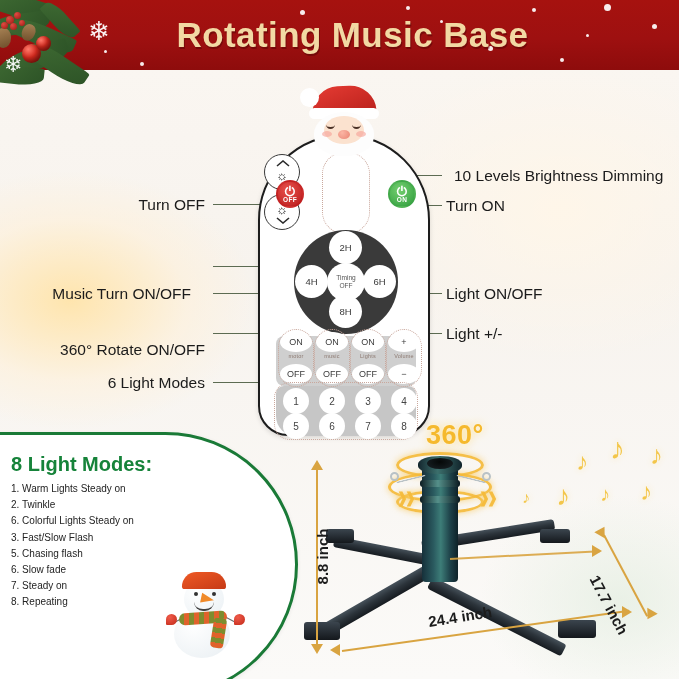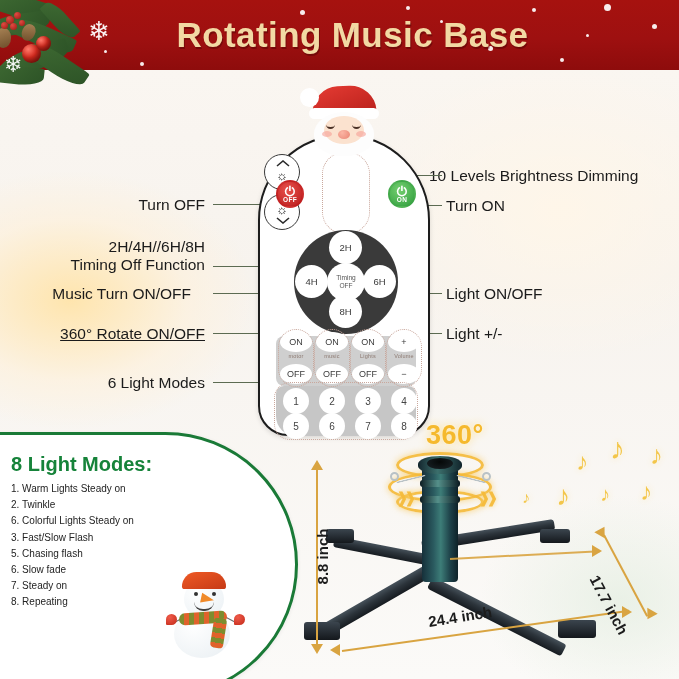--- a/index.html
+++ b/index.html
@@ -455,36 +455,32 @@
       <div class="num-btn" style="left:23px;top:277px;">5</div>
       <div class="num-btn" style="left:59px;top:277px;">6</div>
       <div class="num-btn" style="left:95px;top:277px;">7</div>
       <div class="num-btn" style="left:131px;top:277px;">8</div>
     </div>
   </div>
 
   <div class="callout left" style="left:60px;top:196px;width:145px;">Turn OFF</div>
   <div class="lead" style="left:213px;top:204px;width:62px;"></div>
 
-  <div class="callout left" style="left:20px;top:238px;width:185px;">
-    <div>2H/4H//6H/8H</div>
-    <div>Timing Off Function</div>
-  </div>
   <div class="lead" style="left:213px;top:266px;width:66px;"></div>
 
   <div class="callout left" style="left:36px;top:285px;width:155px;">Music Turn ON/OFF</div>
   <div class="lead" style="left:213px;top:293px;width:62px;"></div>
 
-  <div class="callout left" style="left:45px;top:325px;width:160px;text-decoration:underline;">360° Rotate ON/OFF</div>
+  <div class="callout left" style="left:45px;top:341px;width:160px;">360° Rotate ON/OFF</div>
   <div class="lead" style="left:213px;top:333px;width:58px;"></div>
 
   <div class="callout left" style="left:75px;top:374px;width:130px;">6 Light Modes</div>
   <div class="lead" style="left:213px;top:382px;width:56px;"></div>
 
-  <div class="callout" style="left:429px;top:167px;">10 Levels Brightness Dimming</div>
+  <div class="callout" style="left:454px;top:167px;">10 Levels Brightness Dimming</div>
   <div class="lead" style="left:400px;top:175px;width:42px;"></div>
 
   <div class="callout" style="left:446px;top:197px;">Turn ON</div>
   <div class="lead" style="left:400px;top:205px;width:42px;"></div>
 
   <div class="callout" style="left:446px;top:285px;">Light ON/OFF</div>
   <div class="lead" style="left:396px;top:293px;width:46px;"></div>
 
   <div class="callout" style="left:446px;top:325px;">Light +/-</div>
   <div class="lead" style="left:396px;top:333px;width:46px;"></div>

